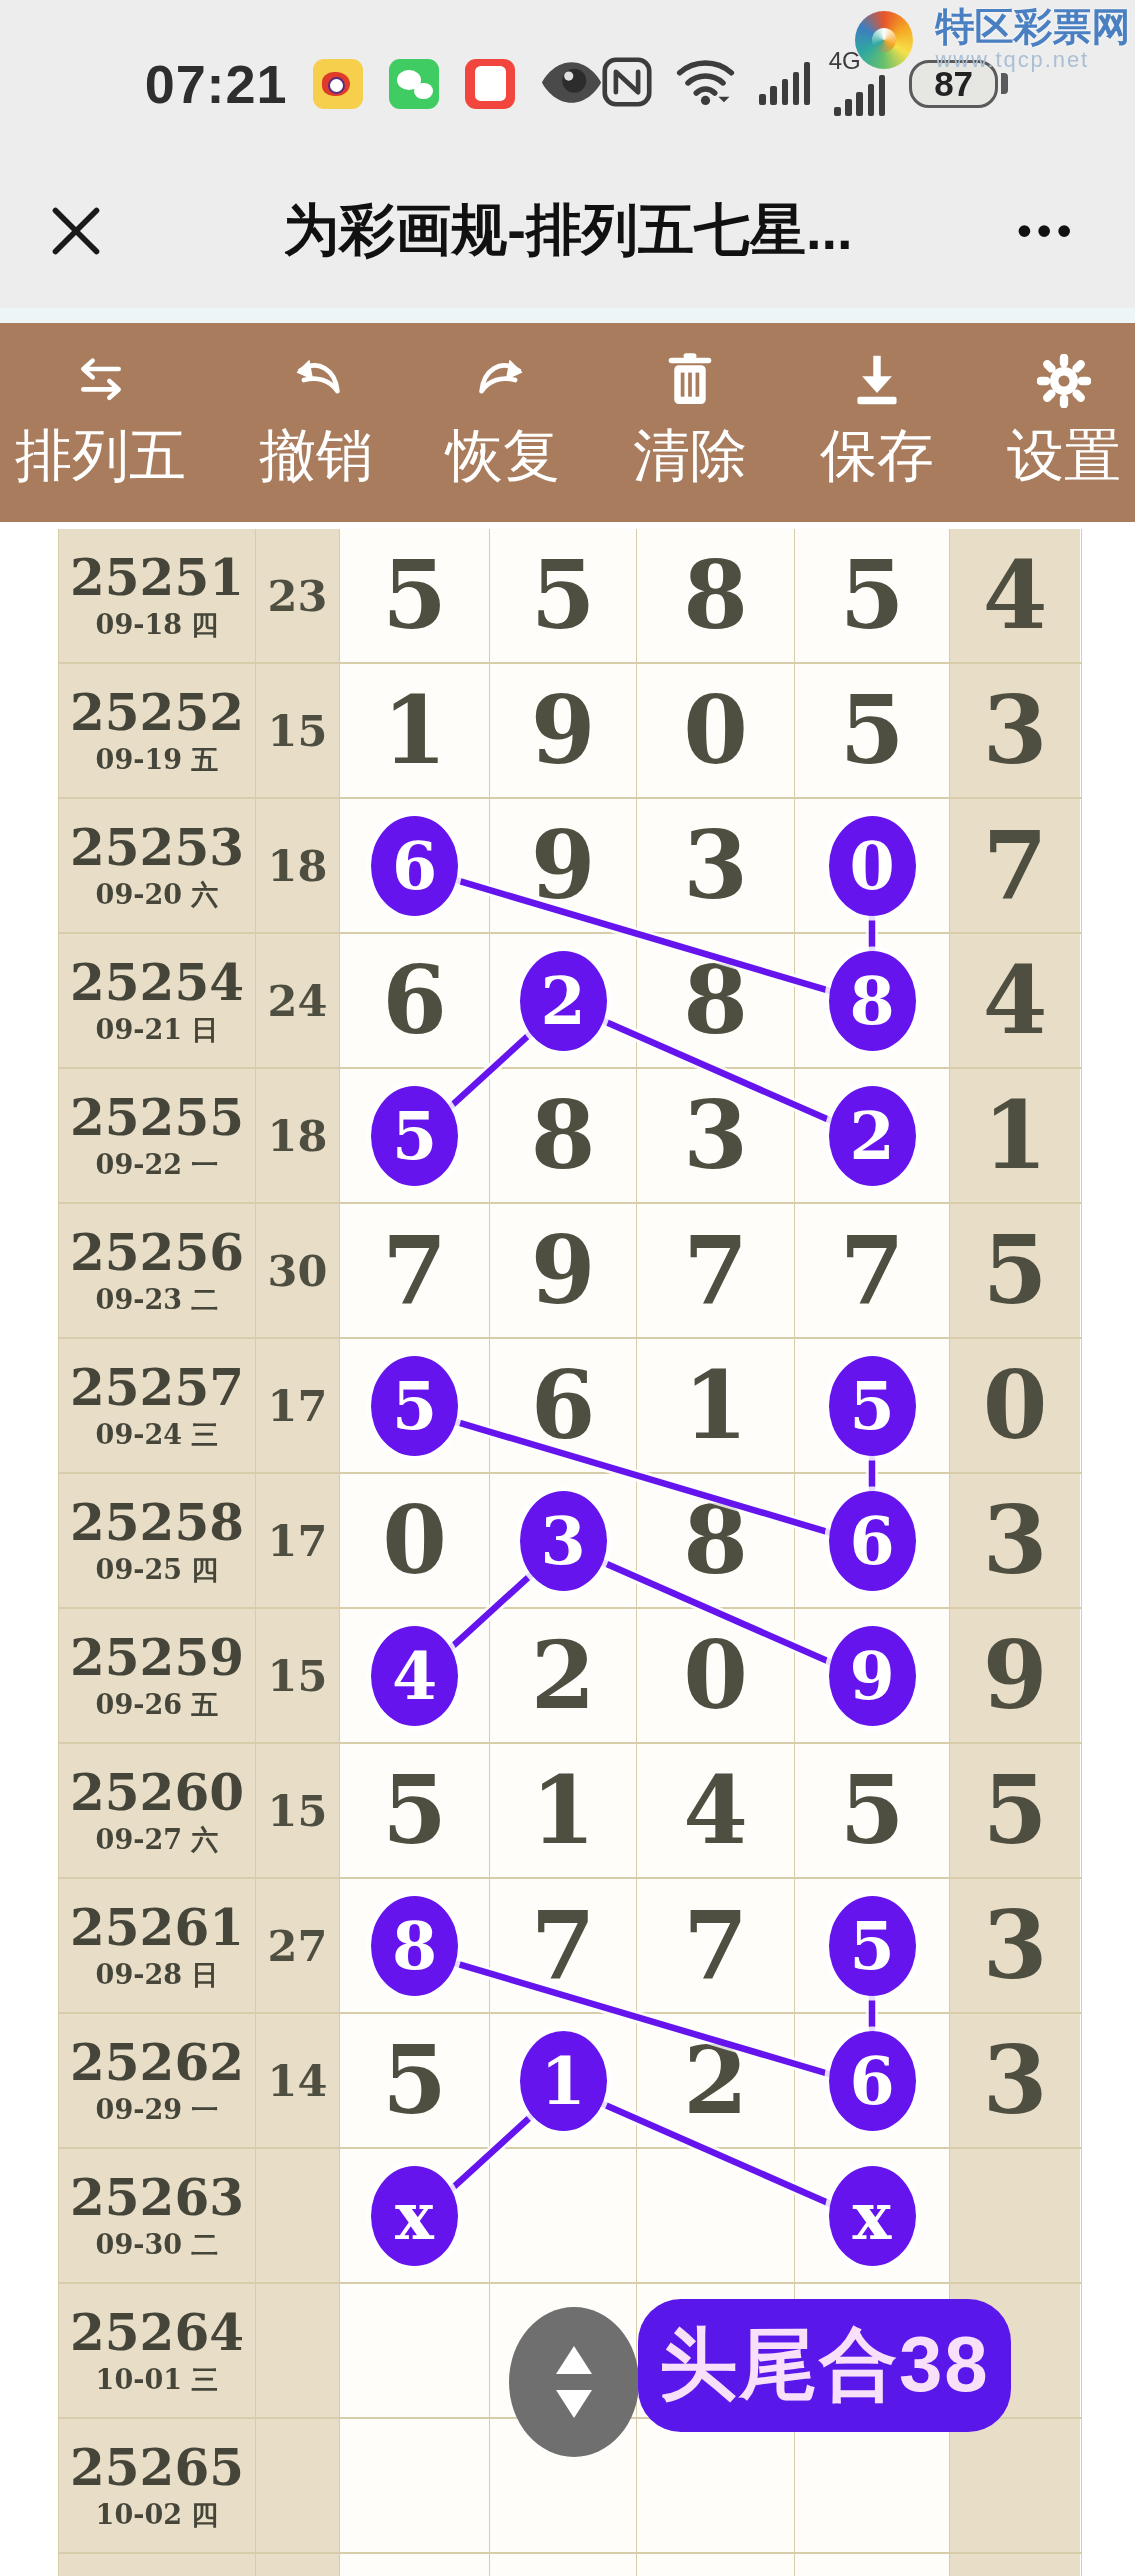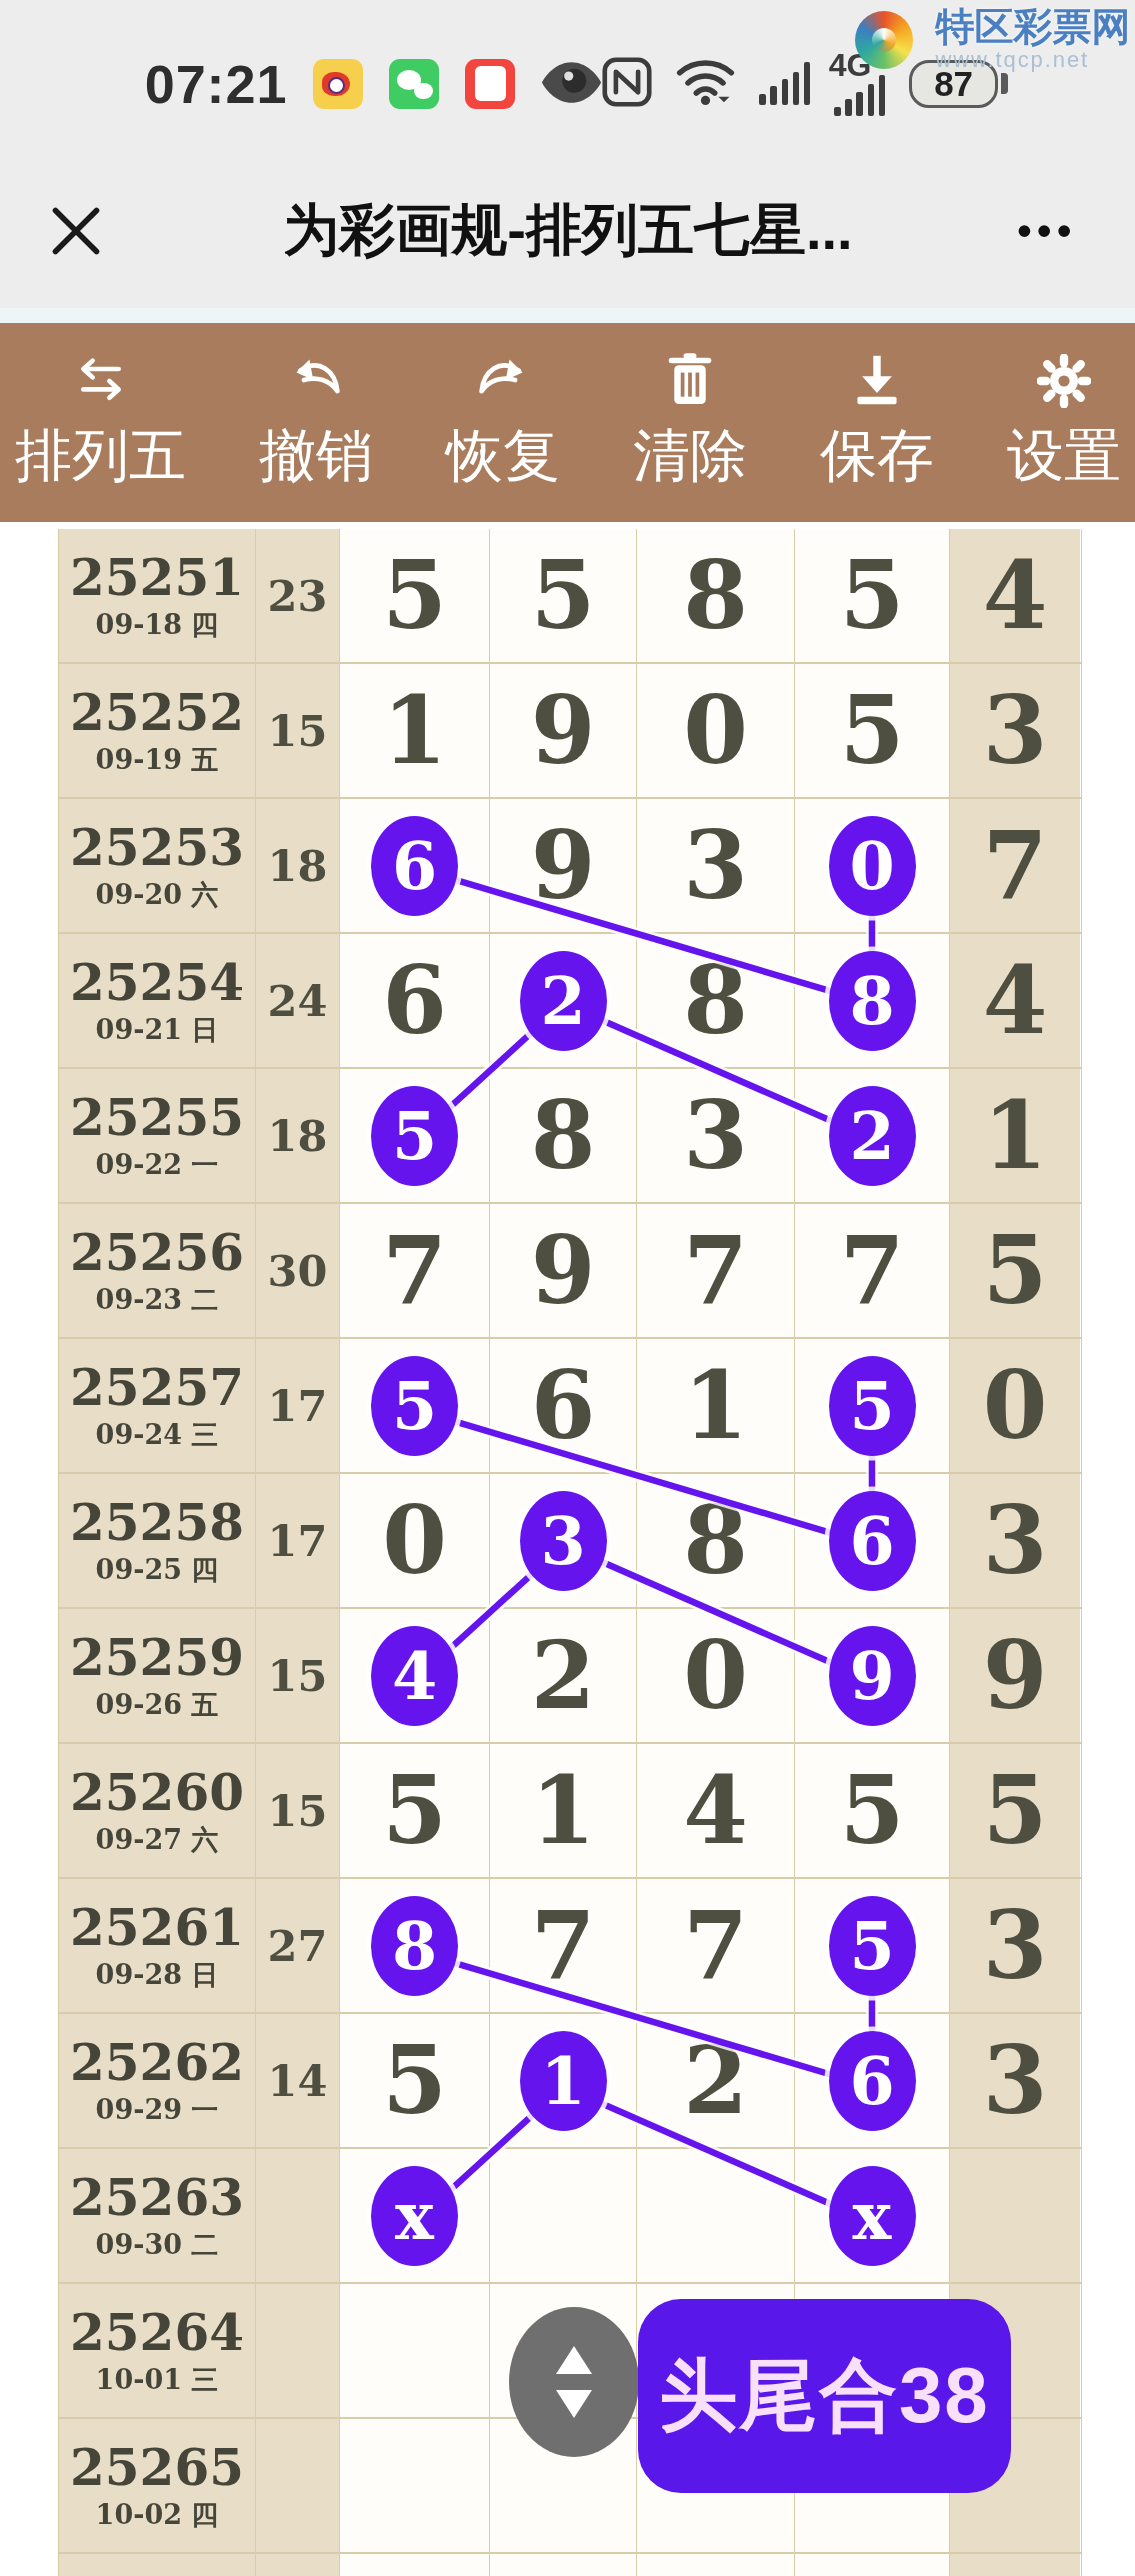--- a/index.html
+++ b/index.html
@@ -30,21 +30,21 @@
                      background:#fff;border-radius:50%}
   .ic-wechat::after{content:"";position:absolute;right:6.5px;bottom:9.3px;width:18.6px;height:16.7px;
                     background:#fff;border-radius:50%}
   .ic-notes{background:#f2453d}
   .ic-notes::before{content:"";position:absolute;left:9.3px;top:7.4px;right:9.3px;bottom:7.4px;
                     background:#fff;border-radius:5.6px}
   .status-right{display:flex;align-items:center;gap:24px}
   .sig-bars{display:flex;align-items:flex-end;gap:4.6px}
   .sig-bars i{width:6.5px;background:#3c3c3c;border-radius:1.9px;display:block}
   .sig4g{position:relative;display:flex;align-items:flex-end;gap:4.6px;padding-top:24px}
-  .sig4g .lbl{position:absolute;left:-5.6px;top:-3.7px;font-size:32px;font-weight:bold;color:#3c3c3c}
+  .sig4g .lbl{position:absolute;left:-5.6px;top:-3.7px;font-size:24px;font-weight:normal;color:#3c3c3c}
   .battery{display:flex;align-items:center}
   .batt-body{min-width:89px;height:48px;border:3.7px solid #5a5a5a;border-radius:20px;
              background:#e6e6e3;display:flex;align-items:center;justify-content:center;
              font-size:35px;font-weight:bold;color:#222}
   .batt-nub{width:7.4px;height:20.4px;background:#5a5a5a;border-radius:0 3.7px 3.7px 0;margin-left:2.8px}
 
   
   .watermark{position:absolute;top:7.4px;right:5.6px;display:flex;align-items:flex-start;gap:22px;z-index:9}
   .swirl{width:58px;height:58px;border-radius:50%;margin-top:3.7px;
          background:conic-gradient(#e8542b,#f5a623,#f7e04b,#69c06a,#2fa8a0,#3c7fc0,#e8542b);
@@ -97,21 +97,21 @@
   .links{position:absolute;left:0;top:0;z-index:1;pointer-events:none}
 
   
   .stepper{position:absolute;left:509px;top:2307px;width:130px;height:150px;border-radius:50%;
            background:var(--stepper);z-index:6;display:flex;flex-direction:column;
            align-items:center;justify-content:center;gap:16.7px}
   .tri-up{width:0;height:0;border-left:18.6px solid transparent;border-right:18.6px solid transparent;
           border-bottom:28px solid #fff}
   .tri-down{width:0;height:0;border-left:18.6px solid transparent;border-right:18.6px solid transparent;
             border-top:28px solid #fff}
-  .pill{position:absolute;left:638px;top:2299px;width:373px;height:194px;border-radius:43px;
+  .pill{position:absolute;left:638px;top:2299px;width:373px;height:133px;border-radius:43px;
         background:var(--pill-bg);z-index:7;display:flex;align-items:center;justify-content:center;
         color:var(--pill-text);font-size:78px;font-weight:bold;letter-spacing:1.9px}
 </style>
 </head>
 <body>
 
 <div class="header">
   <div class="status-row">
     <div class="status-left">
       <span class="time">07:21</span>

